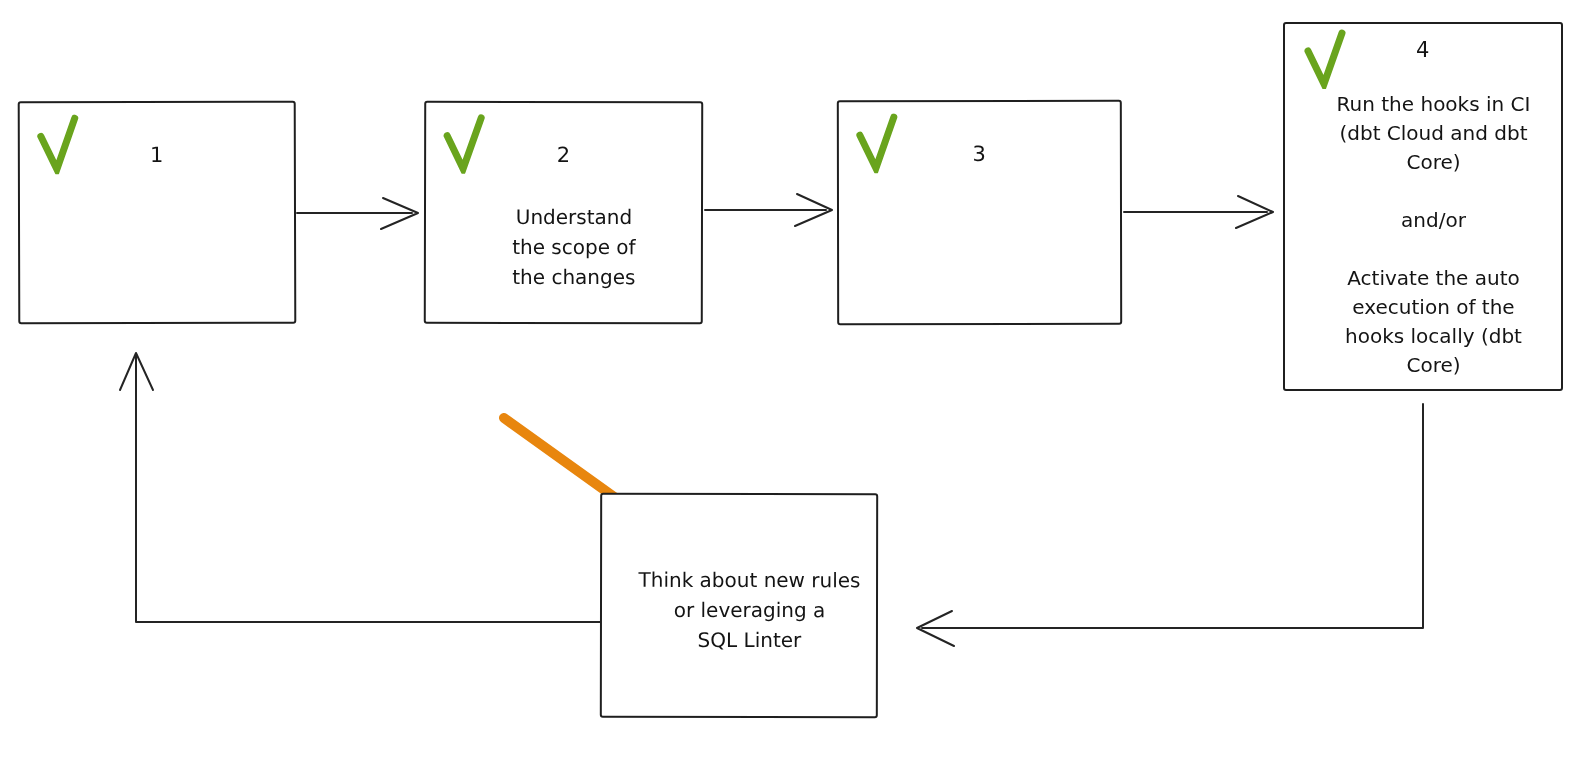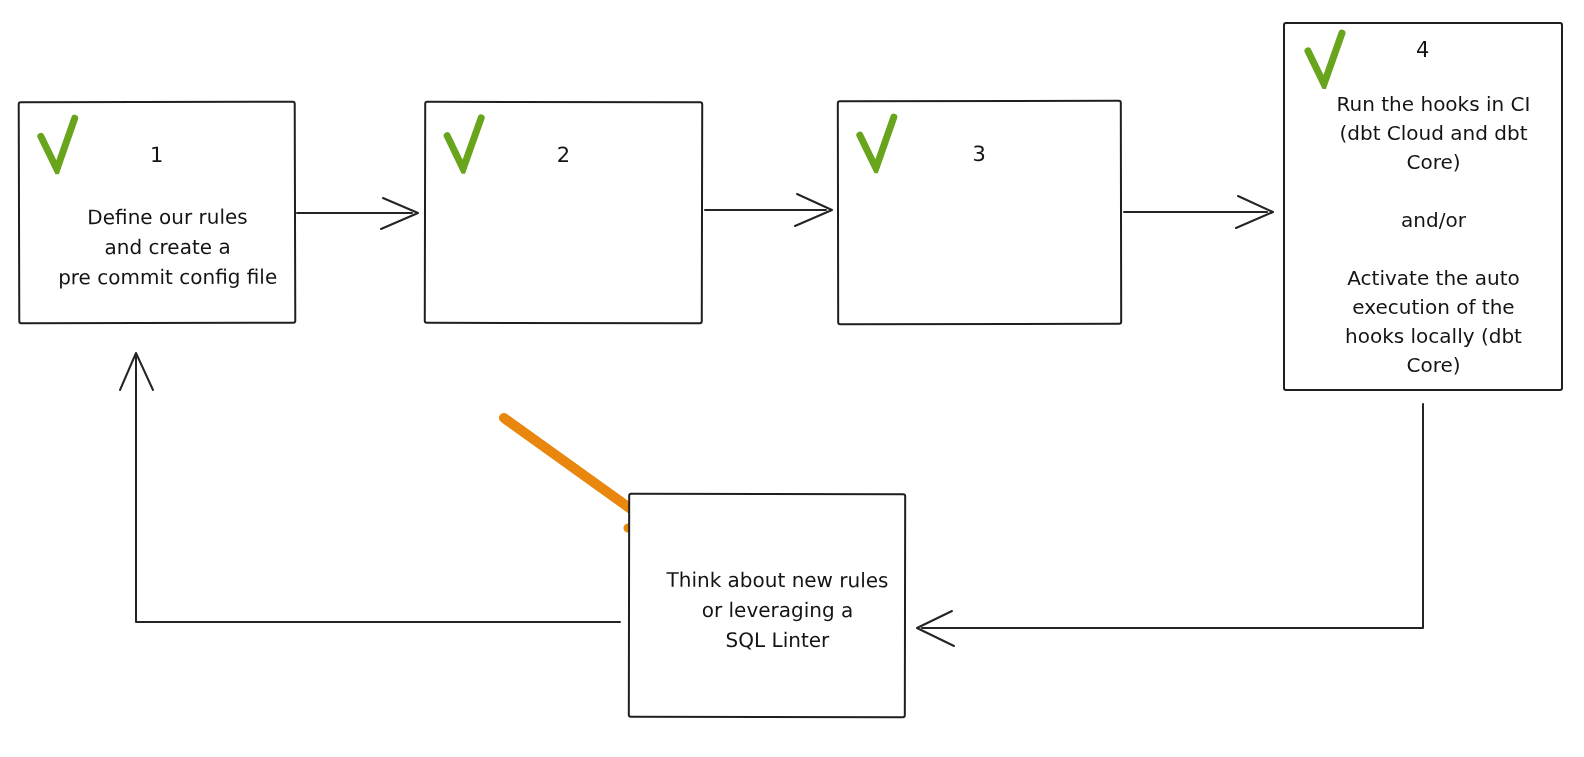--- a/index.html
+++ b/index.html
@@ -21,21 +21,21 @@
     position: absolute;
     border: 2.5px solid #1f1f1f;
     border-radius: 3px;
     background: #ffffff;
     box-sizing: border-box;
   }
   .b1 { left: 18px;   top: 101px; width: 278px; height: 223px; transform: rotate(-0.15deg); }
   .b2 { left: 424px;  top: 101px; width: 279px; height: 223px; transform: rotate(0.12deg); }
   .b3 { left: 837px;  top: 100px; width: 285px; height: 225px; transform: rotate(-0.1deg); }
   .b4 { left: 1283px; top: 22px;  width: 280px; height: 369px; }
-  .b5 { left: 628px;  top: 493px; width: 278px; height: 225px; transform: rotate(0.1deg); }
+  .b5 { left: 600px;  top: 493px; width: 278px; height: 225px; transform: rotate(0.1deg); }
   .check {
     position: absolute;
     left: 16px; top: 11px;
     width: 44px; height: 60px;
   }
   .b4 .check { left: 18px; top: 5px; }
   .num {
     position: absolute;
     left: 0; right: 0;
     text-align: center;
@@ -95,30 +95,30 @@
       <path d="M504 418 L663 532" stroke-width="10"></path>
       <path d="M655 502 L676 539 L628 528" stroke-width="9"></path>
     </g>
   </svg>
 
   <div class="box b1">
     <svg class="check" viewBox="0 0 44 60">
       <path d="M5 22 L21 55 L39 4" stroke="#69a41d" stroke-width="7" fill="none" stroke-linecap="round" stroke-linejoin="miter"></path>
     </svg>
     <div class="num">1</div>
-    <div class="txt">Define our rules
-and create a
-pre commit config file</div>
   </div>
 
   <div class="box b2">
     <svg class="check" viewBox="0 0 44 60">
       <path d="M5 22 L21 55 L39 4" stroke="#69a41d" stroke-width="7" fill="none" stroke-linecap="round" stroke-linejoin="miter"></path>
     </svg>
     <div class="num">2</div>
+    <div class="txt">Understand
+the scope of
+the changes</div>
   </div>
 
   <div class="box b3">
     <svg class="check" viewBox="0 0 44 60">
       <path d="M5 22 L21 55 L39 4" stroke="#69a41d" stroke-width="7" fill="none" stroke-linecap="round" stroke-linejoin="miter"></path>
     </svg>
     <div class="num">3</div>
   </div>
 
   <div class="box b4">

